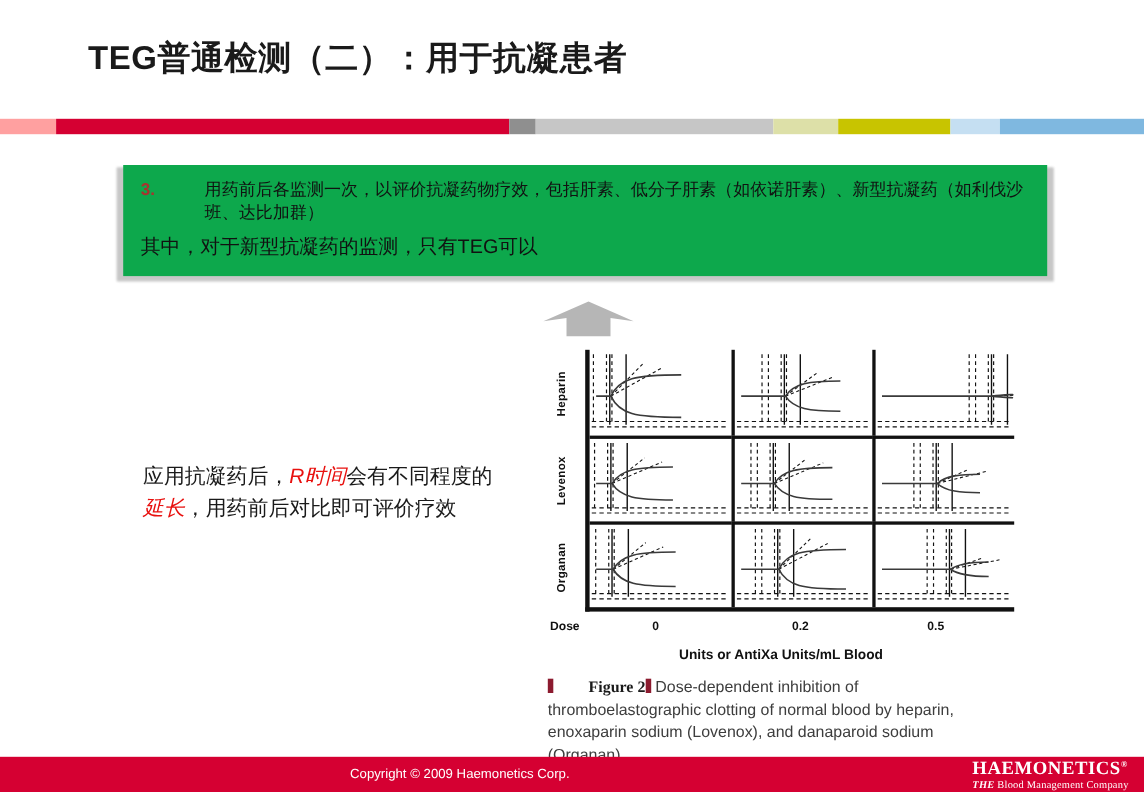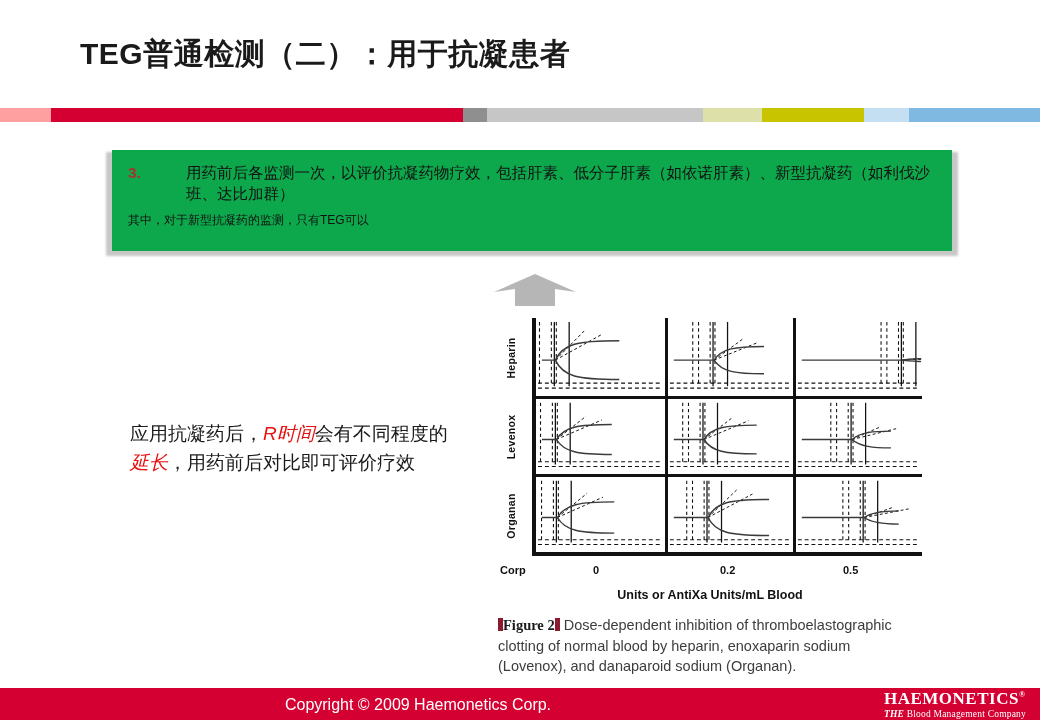--- a/index.html
+++ b/index.html
@@ -29,21 +29,21 @@
     background:#9a9a9a;opacity:.55;filter:blur(1px);border-radius:1px;
   }
   .green-box{
     position:absolute;left:112px;top:150px;width:840px;height:101px;
     background:#0da84c;box-sizing:border-box;
     padding:12px 16px 10px 16px;
   }
   .g-line{display:flex;align-items:flex-start;color:#111;font-size:15.5px;line-height:1.38;}
   .g-num{color:#a8332e;font-weight:600;width:20px;flex:0 0 20px;}
   .g-txt{flex:1 1 auto;margin-left:38px;}
-  .g-line2{color:#111;font-size:12px;line-height:1.4;margin-top:7px;}
+  .g-line2{color:#111;font-size:18px;line-height:1.4;margin-top:7px;}
 
   
   .arrow{position:absolute;left:492px;top:270px;width:86px;height:36px;}
 
   
   .body-txt{
     position:absolute;left:130px;top:420px;width:330px;
     font-size:19px;line-height:1.5;color:#1a1a1a;
   }
   .hl{color:#e8110f;font-style:italic;}
@@ -71,28 +71,28 @@
   .cell svg{display:block;width:100%;height:100%;}
 
   .axis-row{position:relative;width:424px;height:20px;margin-top:2px;}
   .axis-row span{position:absolute;font-size:11px;font-weight:bold;color:#111;}
   .xlabel{width:424px;text-align:center;font-size:12.5px;font-weight:bold;color:#111;margin-top:4px;}
 
   .caption{
     width:424px;margin-top:13px;font-size:14.5px;line-height:1.42;
     color:#3d3d3d;
   }
-  .cap-tag{font-family:"Liberation Serif","DejaVu Serif",serif;font-weight:bold;color:#1a1a1a;}
+  .cap-tag{font-family:"Liberation Serif","DejaVu Serif",serif;font-weight:bold;color:#1a1a1a;padding-left:32px;}
   .cap-bar{display:inline-block;width:5px;height:13px;background:#8c1b2f;vertical-align:-1px;}
 
   
   .footer{position:absolute;left:0;top:688px;width:1040px;height:32px;background:#d50032;}
   .copy{
     position:absolute;left:0;top:696px;width:836px;text-align:center;
-    font-size:16px;color:#ffffff;
+    font-size:12px;color:#ffffff;
   }
   .logo{position:absolute;right:14px;top:690px;text-align:left;color:#fff;}
   .logo .l1{font-family:"Liberation Serif","DejaVu Serif",serif;font-weight:bold;font-size:17px;letter-spacing:.5px;line-height:1;}
   .logo .l1 sup{font-size:8px;vertical-align:super;}
   .logo .l2{font-family:"Liberation Serif","DejaVu Serif",serif;font-size:9.5px;line-height:1.5;letter-spacing:.2px;}
   .logo .l2 em{font-weight:bold;font-style:italic;}
 </style>
 </head>
 <body>
 
@@ -277,21 +277,21 @@
               <line x1="69.48" y1="4" x2="69.48" y2="69" stroke="#111" stroke-width="1.3"></line>
               <line x1="84.48" y1="4" x2="84.48" y2="69" stroke="#111" stroke-width="1.3"></line>
          <path d="M 6 42.660000000000004 L 70.48 42.660000000000004 C 78.48 36.750800000000005 92.48 35.708000000000006 106.32000000000001 35.708000000000006" fill="none" stroke="#3a3a3a" stroke-width="1.5"></path>
          <path d="M 70.48 42.660000000000004 C 78.48 48.5692 92.48 49.612 106.32000000000001 49.612" fill="none" stroke="#3a3a3a" stroke-width="1.5"></path>
        </svg>
           </div>
         </div>
     </div>
 
     <div class="axis-row">
-      <span style="left:2px;">Corp</span>
+      <span style="left:2px;">Dose</span>
       <span style="left:95px;">0</span>
       <span style="left:222px;">0.2</span>
       <span style="left:345px;">0.5</span>
     </div>
 
     <div class="xlabel">Units or AntiXa Units/mL Blood</div>
 
     <div class="caption">
       <span class="cap-bar"></span><span class="cap-tag">Figure 2</span><span class="cap-bar"></span>
       <span>Dose-dependent inhibition of thromboelastographic clotting of normal blood by heparin, enoxaparin sodium (Lovenox), and danaparoid sodium (Organan).</span>

